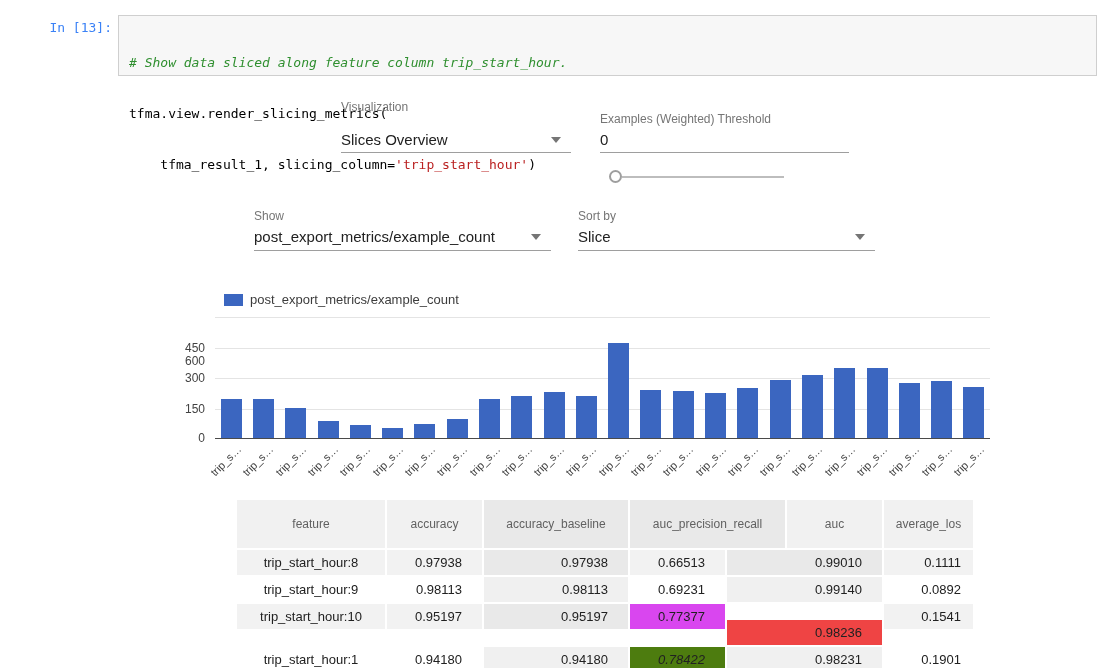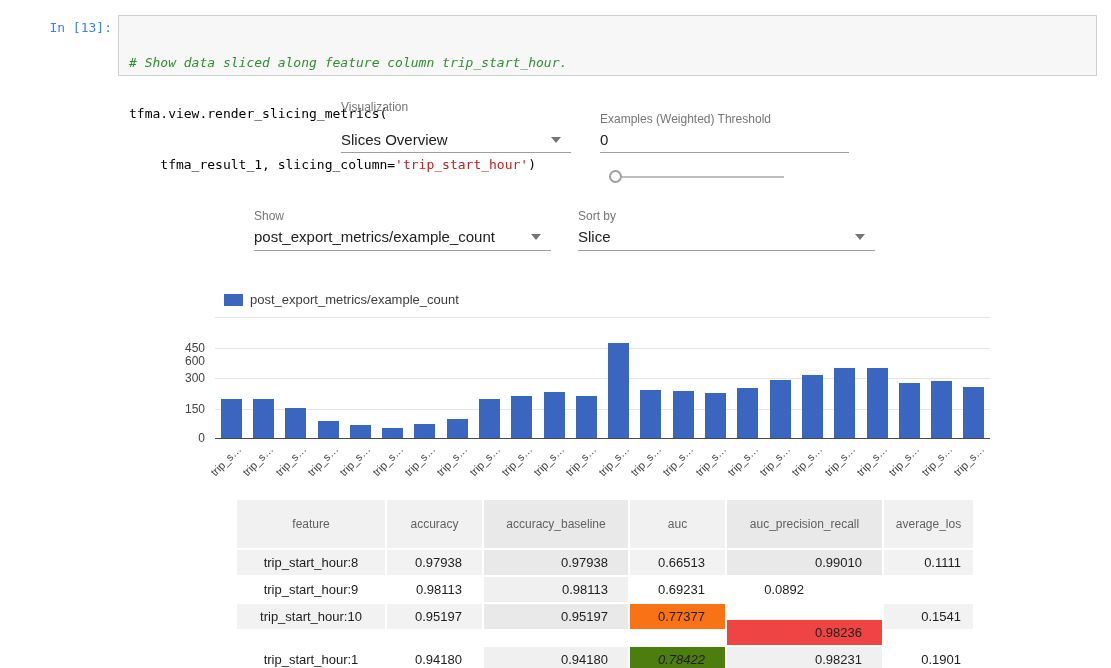--- a/index.html
+++ b/index.html
@@ -201,44 +201,45 @@
       <div class="xlabel-anchor" style="left: 758.9px;">
         <span class="xlabel">trip_s…</span>
       </div>
     </div>
 
   <div id="metrics-table">
       <div class="trow">
         <div class="tcell header" style="width: 150px; background: rgb(241, 241, 241);">feature</div>
         <div class="tcell header" style="width: 97px; background: rgb(241, 241, 241);">accuracy</div>
         <div class="tcell header" style="width: 146px; background: rgb(233, 233, 233);">accuracy_baseline</div>
+        <div class="tcell header" style="width: 157px; background: rgb(233, 233, 233);">auc_precision_recall</div>
         <div class="tcell header" style="width: 97px; background: rgb(241, 241, 241);">auc</div>
-        <div class="tcell header" style="width: 157px; background: rgb(233, 233, 233);">auc_precision_recall</div>
         <div class="tcell header" style="width: 89px; background: rgb(241, 241, 241);">average_los</div>
       </div>
       <div class="trow">
         <div class="tcell center" style="width: 150px; background: rgb(242, 242, 242);">trip_start_hour:8</div>
         <div class="tcell num" style="width: 97px; background: rgb(242, 242, 242);">0.97938</div>
         <div class="tcell num" style="width: 146px; background: rgb(233, 233, 233);">0.97938</div>
         <div class="tcell num" style="width: 97px; background: rgb(242, 242, 242);">0.66513</div>
         <div class="tcell num" style="width: 157px; background: rgb(233, 233, 233);">0.99010</div>
         <div class="tcell num last" style="width: 89px; background: rgb(242, 242, 242);">0.1111</div>
       </div>
       <div class="trow">
         <div class="tcell center" style="width: 150px; background: rgb(255, 255, 255);">trip_start_hour:9</div>
         <div class="tcell num" style="width: 97px; background: rgb(255, 255, 255);">0.98113</div>
         <div class="tcell num" style="width: 146px; background: rgb(240, 240, 240);">0.98113</div>
         <div class="tcell num" style="width: 97px; background: rgb(255, 255, 255);">0.69231</div>
+        <div class="tcell num" style="width: 157px; background: rgb(240, 240, 240);">0.99140</div>
         <div class="tcell num last" style="width: 89px; background: rgb(255, 255, 255);">0.0892</div>
       </div>
       <div class="trow">
         <div class="tcell center" style="width: 150px; background: rgb(242, 242, 242);">trip_start_hour:10</div>
         <div class="tcell num" style="width: 97px; background: rgb(242, 242, 242);">0.95197</div>
         <div class="tcell num" style="width: 146px; background: rgb(233, 233, 233);">0.95197</div>
-        <div class="tcell num" style="width: 97px; background: #f97316;">0.77377</div>
+        <div class="tcell num" style="width: 97px; background: #d946ef;">0.77377</div>
         <div class="tcell num" style="width: 157px; background: #ef4444; margin-top: 16px;">0.98236</div>
         <div class="tcell num last" style="width: 89px; background: rgb(242, 242, 242);">0.1541</div>
       </div>
       <div class="trow">
         <div class="tcell center" style="width: 150px; background: rgb(255, 255, 255);">trip_start_hour:1</div>
         <div class="tcell num" style="width: 97px; background: rgb(255, 255, 255);">0.94180</div>
         <div class="tcell num" style="width: 146px; background: rgb(240, 240, 240);">0.94180</div>
         <div class="tcell num" style="width: 97px; background: #4d7c0f; font-style: italic;">0.78422</div>
         <div class="tcell num" style="width: 157px; background: rgb(240, 240, 240);">0.98231</div>
         <div class="tcell num last" style="width: 89px; background: rgb(255, 255, 255);">0.1901</div>

